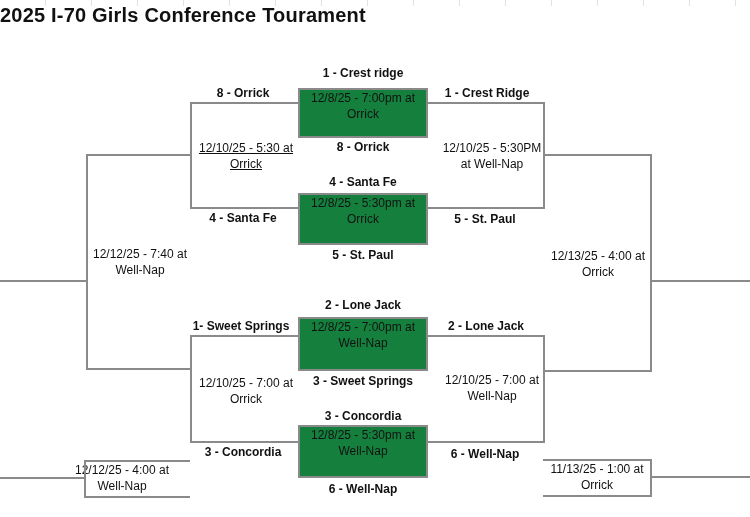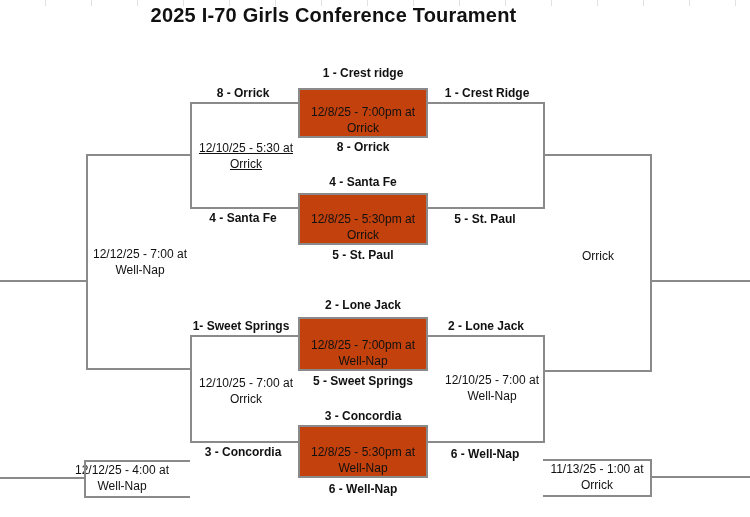--- a/index.html
+++ b/index.html
@@ -6,28 +6,28 @@
   #canvas{
     position:relative;width:750px;height:517px;background:#ffffff;overflow:hidden;
     font-family:"Liberation Sans",sans-serif;color:#111;
   }
   .ticks{
     position:absolute;left:0;top:0;width:750px;height:6px;
     background:repeating-linear-gradient(to right,transparent 0px,transparent 45px,#d9d9d9 45px,#d9d9d9 46px);
     opacity:.8;
   }
   .title{
-    position:absolute;left:0;top:4px;width:667px;text-align:center;
+    position:absolute;left:0;top:4px;width:667px;
     font-size:20px;font-weight:bold;letter-spacing:.2px;
   }
   .hline{position:absolute;height:2px;background:#8a8a8a;}
   .vline{position:absolute;width:2px;background:#8a8a8a;}
   .game-box{
-    position:absolute;left:298px;width:130px;border:2px solid #8a8a8a;background:#c2410c;
-    box-sizing:border-box;display:flex;flex-direction:column;justify-content:flex-end;
+    position:absolute;left:298px;width:130px;border:2px solid #8a8a8a;background:#15803d;
+    box-sizing:border-box;display:flex;flex-direction:column;justify-content:flex-start;
     text-align:center;font-size:12px;line-height:16px;
   }
   .seed-label{
     position:absolute;left:298px;width:130px;text-align:center;
     font-size:12px;font-weight:bold;line-height:15px;
   }
   .adv-label{
     position:absolute;text-align:center;font-size:12px;font-weight:bold;line-height:15px;
   }
   .info-label{
@@ -58,21 +58,21 @@
   <div class="game-box" style="top:425px;height:53px;">
     <div>12/8/25 - 5:30pm at</div>
     <div>Well-Nap</div>
   </div>
 
   <div class="seed-label" style="top:66px;">1 - Crest ridge</div>
   <div class="seed-label" style="top:140px;">8 - Orrick</div>
   <div class="seed-label" style="top:175px;">4 - Santa Fe</div>
   <div class="seed-label" style="top:248px;">5 - St. Paul</div>
   <div class="seed-label" style="top:298px;">2 - Lone Jack</div>
-  <div class="seed-label" style="top:374px;">5 - Sweet Springs</div>
+  <div class="seed-label" style="top:374px;">3 - Sweet Springs</div>
   <div class="seed-label" style="top:409px;">3 - Concordia</div>
   <div class="seed-label" style="top:482px;">6 - Well-Nap</div>
 
   <div class="adv-label" style="left:188px;top:86px;width:110px;">8 - Orrick</div>
   <div class="adv-label" style="left:188px;top:211px;width:110px;">4 - Santa Fe</div>
   <div class="adv-label" style="left:184px;top:319px;width:114px;">1- Sweet Springs</div>
   <div class="adv-label" style="left:188px;top:445px;width:110px;">3 - Concordia</div>
 
   <div class="adv-label" style="left:430px;top:86px;width:114px;">1 - Crest Ridge</div>
   <div class="adv-label" style="left:430px;top:212px;width:110px;">5 - St. Paul</div>
@@ -80,29 +80,34 @@
   <div class="adv-label" style="left:430px;top:447px;width:110px;">6 - Well-Nap</div>
 
   <div class="info-label" style="left:192px;top:140px;width:108px;text-decoration:underline;">
     <div>12/10/25 - 5:30 at</div>
     <div>Orrick</div>
   </div>
   <div class="info-label" style="left:192px;top:375px;width:108px;">
     <div>12/10/25 - 7:00 at</div>
     <div>Orrick</div>
   </div>
+  <div class="info-label" style="left:434px;top:140px;width:116px;">
+    <div>12/10/25 - 5:30PM</div>
+    <div>at Well-Nap</div>
+  </div>
   <div class="info-label" style="left:436px;top:372px;width:112px;">
     <div>12/10/25 - 7:00 at</div>
     <div>Well-Nap</div>
   </div>
   <div class="info-label" style="left:88px;top:246px;width:104px;">
-    <div>12/12/25 - 7:00 at</div>
+    <div>12/12/25 - 7:40 at</div>
     <div>Well-Nap</div>
   </div>
   <div class="info-label" style="left:545px;top:248px;width:106px;">
+    <div>12/13/25 - 4:00 at</div>
     <div>Orrick</div>
   </div>
   <div class="info-label" style="left:71px;top:462px;width:102px;">
     <div>12/12/25 - 4:00 at</div>
     <div>Well-Nap</div>
   </div>
   <div class="info-label" style="left:546px;top:461px;width:102px;">
     <div>11/13/25 - 1:00 at</div>
     <div>Orrick</div>
   </div>

